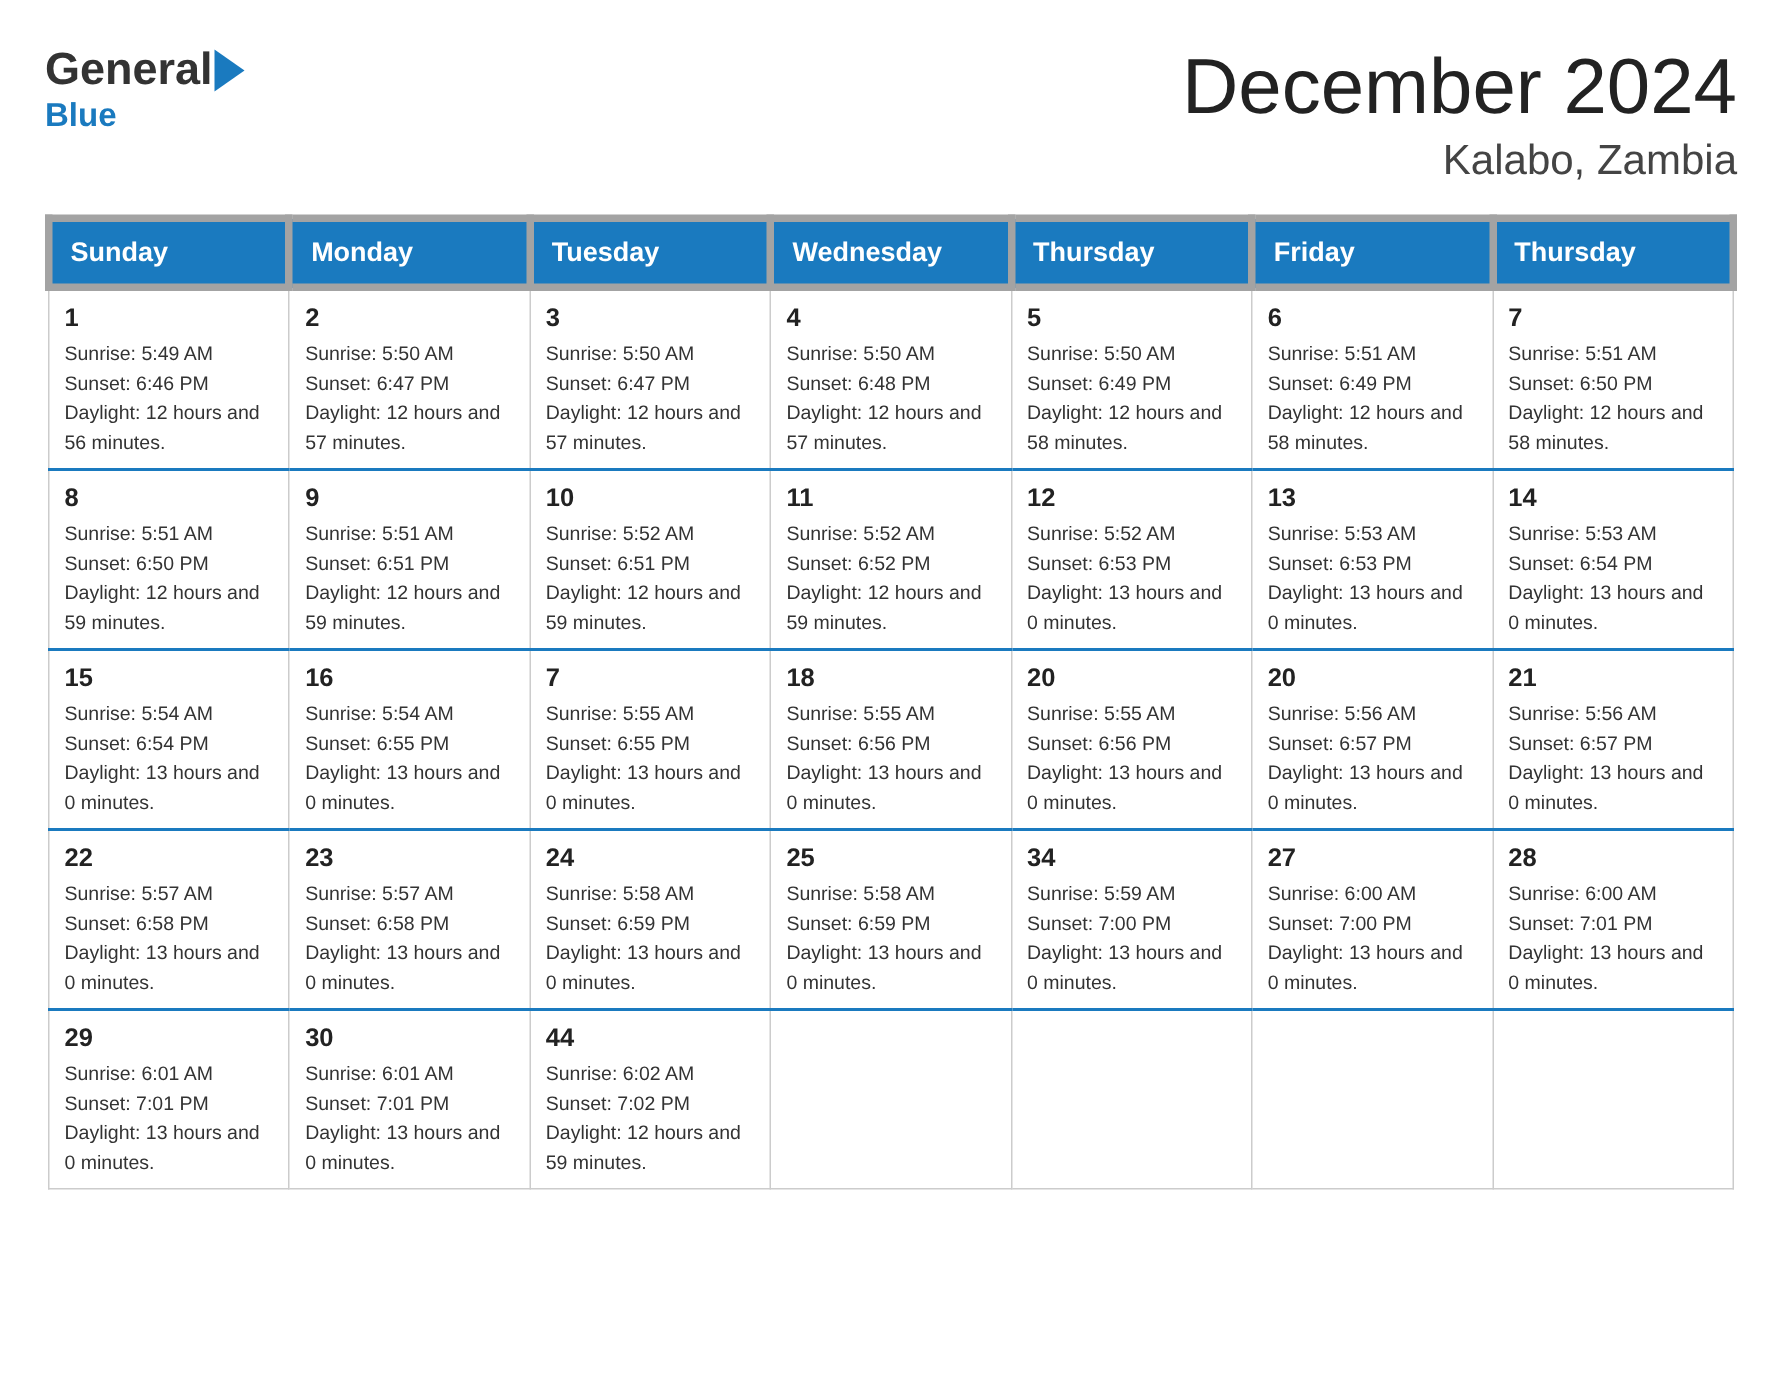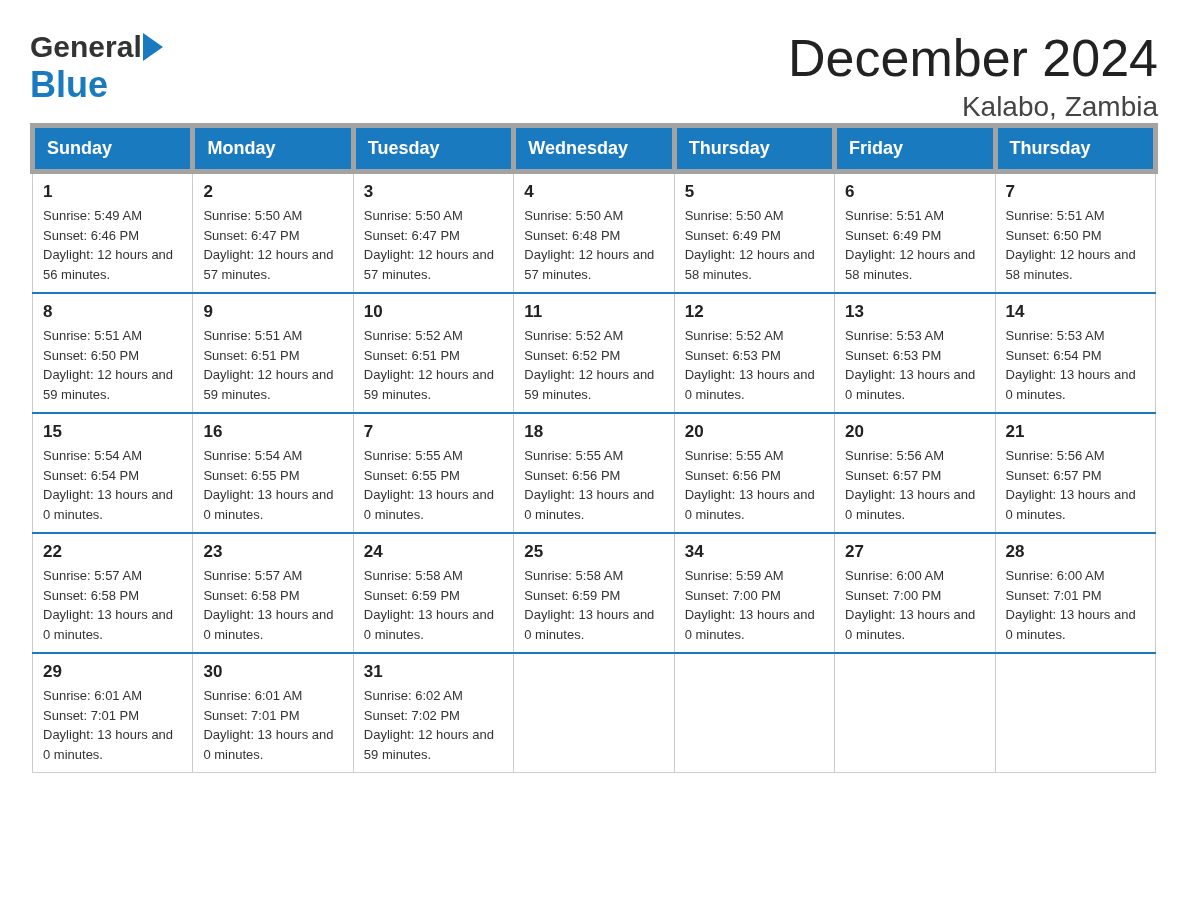--- a/index.html
+++ b/index.html
@@ -7,20 +7,21 @@
       font-family: Arial, sans-serif;
       background: #fff;
       padding: 30px;
       width: 1188px;
       min-height: 918px;
     }
     .header {
       display: flex;
       justify-content: space-between;
       align-items: flex-start;
+      margin-bottom: 20px;
     }
     .title-block {
       text-align: right;
     }
     .calendar-title {
       font-size: 52px;
       font-weight: normal;
       color: #222;
       line-height: 1.1;
     }
@@ -81,21 +82,21 @@
     .logo-line1 {
       display: flex;
       align-items: center;
     }
     .logo-general {
       font-size: 30px;
       font-weight: bold;
       color: #333;
     }
     .logo-blue-text {
-      font-size: 36px;
+      font-size: 22px;
       font-weight: bold;
       color: #1a7abf;
       margin-top: -2px;
     }
     .logo-triangle {
       display: inline-block;
       width: 0;
       height: 0;
       border-top: 14px solid transparent;
       border-bottom: 14px solid transparent;
@@ -198,21 +199,21 @@
         <td><span class="day-num">27</span>
           <span class="day-info">Sunrise: 6:00 AM<br>Sunset: 7:00 PM<br>Daylight: 13 hours and 0 minutes.</span></td>
         <td><span class="day-num">28</span>
           <span class="day-info">Sunrise: 6:00 AM<br>Sunset: 7:01 PM<br>Daylight: 13 hours and 0 minutes.</span></td>
       </tr>
       <tr>
         <td><span class="day-num">29</span>
           <span class="day-info">Sunrise: 6:01 AM<br>Sunset: 7:01 PM<br>Daylight: 13 hours and 0 minutes.</span></td>
         <td><span class="day-num">30</span>
           <span class="day-info">Sunrise: 6:01 AM<br>Sunset: 7:01 PM<br>Daylight: 13 hours and 0 minutes.</span></td>
-        <td><span class="day-num">31</span>
+        <td><span class="day-num">44</span>
           <span class="day-info">Sunrise: 6:02 AM<br>Sunset: 7:02 PM<br>Daylight: 12 hours and 59 minutes.</span></td>
         <td class="empty-cell"></td>
         <td class="empty-cell"></td>
         <td class="empty-cell"></td>
         <td class="empty-cell"></td>
       </tr>
     </tbody>
 </table>
 
 </body></html>

